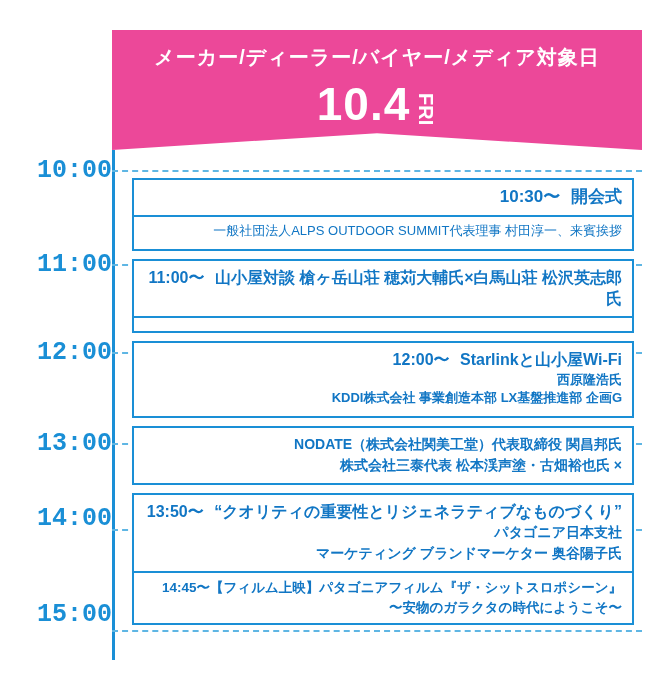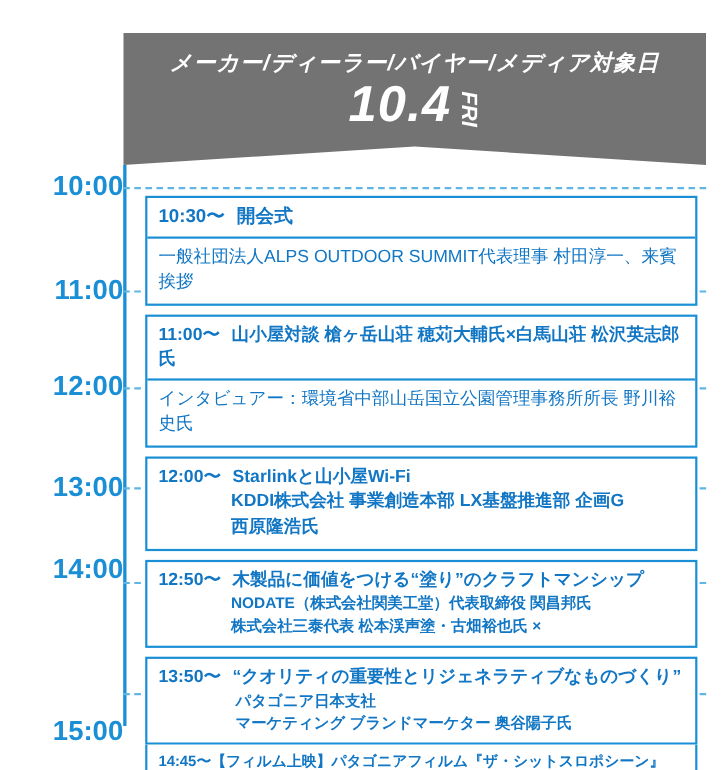--- a/index.html
+++ b/index.html
@@ -22,20 +22,21 @@
     height: 700px;
   }
 
   
   .timeline {
     position: absolute;
     left: 0;
     top: 0;
     width: 130px;
     height: 672px;
+    font-family: Liberation Mono, monospace;
   }
   .time-label {
     position: absolute;
     right: 18px;
     font-size: 25px;
     font-weight: bold;
     color: #1a8fd6;
     letter-spacing: 0px;
     line-height: 1;
     transform: translateY(-50%);
@@ -57,36 +58,35 @@
     border-top: 2px dashed #5fb6e4;
   }
 
   
   .banner {
     position: absolute;
     left: 112px;
     top: 30px;
     width: 530px;
     height: 120px;
-    background: #737373;
+    background: #ec4899;
     color: #ffffff;
     clip-path: polygon(0 0, 100% 0, 100% 100%, 50% 86%, 0 100%);
-    font-style: italic;
   }
   .banner-title {
     text-align: center;
     font-size: 20px;
     font-weight: bold;
     letter-spacing: 1px;
     margin-top: 14px;
     color: #ffffff;
   }
   .banner-date-wrap {
     text-align: center;
-    margin-top: 0;
+    margin-top: 10px;
     display: flex;
     justify-content: center;
     align-items: flex-end;
   }
   .banner-date {
     font-size: 46px;
     font-weight: bold;
     letter-spacing: 1px;
     line-height: 1;
     color: #ffffff;
@@ -107,39 +107,40 @@
     left: 132px;
     top: 178px;
     width: 502px;
   }
   .session {
     border: 2px solid #1a8fd6;
     box-sizing: border-box;
     margin-bottom: 8px;
     background: #ffffff;
     padding: 6px 10px 8px 10px;
+    text-align: right;
   }
   .session.tight {
     padding: 5px 10px 6px 10px;
   }
   .s-head {
     font-size: 16px;
     font-weight: bold;
     color: #1176c4;
     line-height: 1.35;
   }
   .s-head .t {
     font-weight: bold;
     margin-right: 6px;
   }
   .s-head-lg {
     font-size: 17px;
   }
   .s-sub {
-    font-size: 16px;
+    font-size: 13px;
     color: #1176c4;
     line-height: 1.45;
     font-weight: bold;
   }
   .s-sub.normal {
     font-weight: normal;
   }
   .divider {
     border-top: 2px solid #1a8fd6;
     margin: 6px -10px 5px -10px;
@@ -163,21 +164,21 @@
 
 <div class="page">
 
   <div class="timeline">
     <div class="vline"></div>
     <div class="time-label" style="top:170px;">10:00</div>
     <div class="time-label" style="top:264px;">11:00</div>
     <div class="time-label" style="top:352px;">12:00</div>
     <div class="time-label" style="top:443px;">13:00</div>
     <div class="time-label" style="top:518px;margin-left:24px;">14:00</div>
-    <div class="time-label" style="top:665px;">15:00</div>
+    <div class="time-label" style="top:614px;">15:00</div>
   </div>
 
   <div class="hline" style="top:170px;"></div>
   <div class="hline" style="top:264px;"></div>
   <div class="hline" style="top:352px;"></div>
   <div class="hline" style="top:443px;"></div>
   <div class="hline" style="top:529px;"></div>
   <div class="hline" style="top:630px;"></div>
 
   <div class="banner">
@@ -198,37 +199,32 @@
       <div class="divider"></div>
       <div class="s-sub normal">一般社団法人ALPS OUTDOOR SUMMIT代表理事 村田淳一、来賓挨拶</div>
     </div>
 
     <div class="session">
       <div class="s-head">
         <span class="t">11:00〜</span>
         <span>山小屋対談 槍ヶ岳山荘 穂苅大輔氏×白馬山荘 松沢英志郎氏</span>
       </div>
       <div class="divider"></div>
-      <div class="s-sub normal">インタビュアー：環境省中部山岳国立公園管理事務所所長 野川裕史氏</div>
     </div>
 
     <div class="session">
       <div class="s-head">
         <span class="t">12:00〜</span>
         <span>Starlinkと山小屋Wi-Fi</span>
       </div>
+      <div class="s-sub indent">西原隆浩氏</div>
       <div class="s-sub indent">KDDI株式会社 事業創造本部 LX基盤推進部 企画G</div>
-      <div class="s-sub indent">西原隆浩氏</div>
-    </div>
-
-    <div class="session">
-      <div class="s-head">
-        <span class="t">12:50〜</span>
-        <span>木製品に価値をつける“塗り”のクラフトマンシップ</span>
-      </div>
+    </div>
+
+    <div class="session">
       <div class="s-sub indent" style="font-size:14px;">NODATE（株式会社関美工堂）代表取締役 関昌邦氏</div>
       <div class="s-sub indent" style="font-size:14px;">株式会社三泰代表 松本渓声塗・古畑裕也氏 ×</div>
     </div>
 
     <div class="session">
       <div class="s-head">
         <span class="t">13:50〜</span>
         <span>“クオリティの重要性とリジェネラティブなものづくり”</span>
       </div>
       <div class="s-sub indent2" style="font-size:14px;">パタゴニア日本支社</div>

